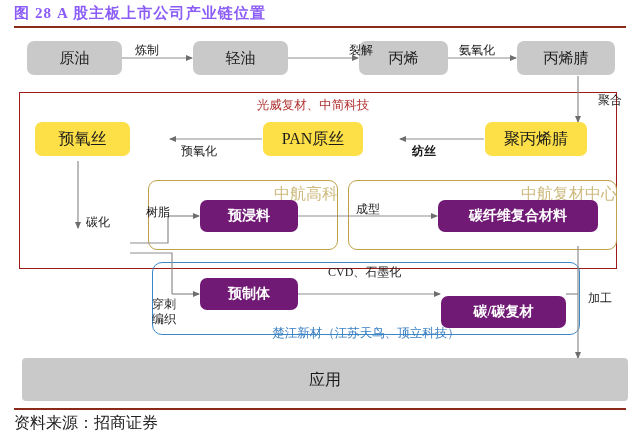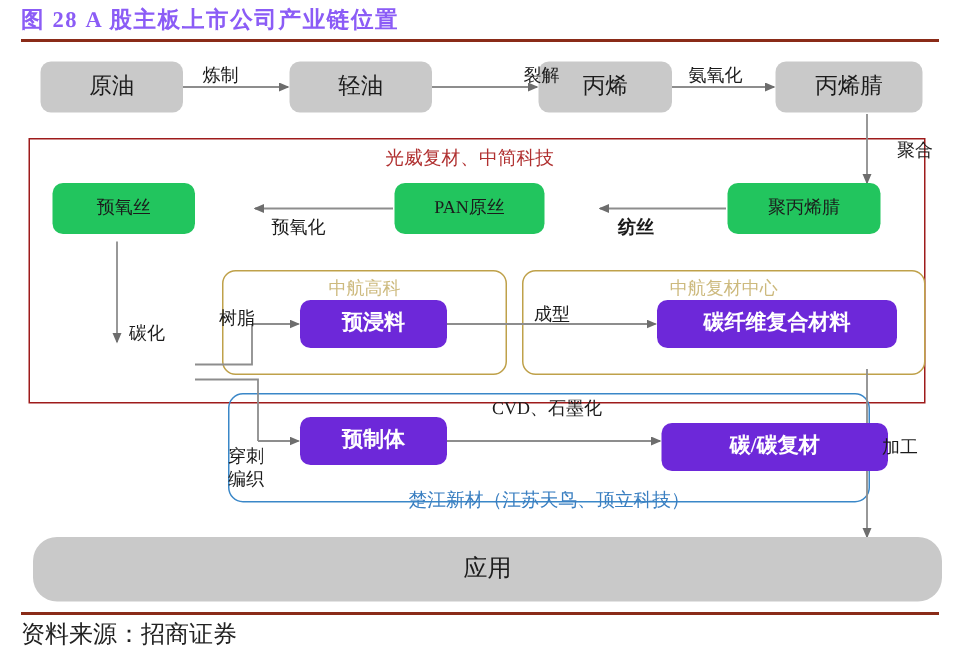--- a/index.html
+++ b/index.html
@@ -27,44 +27,44 @@
     position:absolute;box-sizing:border-box;
     display:flex;align-items:center;justify-content:center;
     text-align:center;line-height:1.1;
     font-family:"Liberation Serif","DejaVu Serif",serif;
   }
   .gray{
     background:#C9C9C9;border-radius:7px;color:#1b1b1b;
     font-size:15px;
   }
   .cream{
-    background:#22c55e;border-radius:7px;color:#1b1b1b;
-    font-size:12px;
+    background:#fde047;border-radius:7px;color:#1b1b1b;
+    font-size:16px;
   }
   .darkred{
-    background:#6d28d9;border-radius:7px;color:#ffffff;
+    background:#701a75;border-radius:7px;color:#ffffff;
     font-size:14px;font-weight:bold;text-align:center;
   }
   .apply-box{
-    background:#C9C9C9;border-radius:16px;color:#1b1b1b;font-size:16px;
+    background:#C9C9C9;border-radius:4px;color:#1b1b1b;font-size:16px;
   }
 
   
   .container{position:absolute;box-sizing:border-box;}
   .red-outer{border:1.6px solid #9E1B1B;}
   .red-inner{border:1.6px solid #9E1B1B;}
   .gold-box{border:1.4px solid #BFA14A;border-radius:9px;}
   .blue-box{border:1.8px solid #3A87C8;border-radius:10px;}
 
   .grp-label{
     position:absolute;white-space:nowrap;text-align:center;
     font-family:"Liberation Serif","DejaVu Serif",serif;
   }
   .lbl-red{color:#B03030;font-size:12.5px;}
-  .lbl-gold{color:#CDBA7E;font-size:12px;}
+  .lbl-gold{color:#CDBA7E;font-size:16px;text-align:right;}
   .lbl-blue{color:#3A7FC1;font-size:12.5px;}
 
   
   .edge-label{
     position:absolute;white-space:nowrap;color:#1b1b1b;font-size:12px;
     font-family:"Liberation Serif","DejaVu Serif",serif;line-height:1.15;
   }
 
   
   #wires{position:absolute;left:0;top:0;width:640px;height:441px;}
@@ -163,21 +163,21 @@
   <div class="edge-label" style="left:181px;top:145px;">预氧化</div>
   <div class="edge-label" style="left:86px;top:204px;margin-top:12px;">碳化</div>
 
   <div class="node darkred" style="left:200px;top:200px;width:98px;height:32px;">预浸料</div>
   <div class="node darkred" style="left:438px;top:200px;width:160px;height:32px;">碳纤维复合材料</div>
 
   <div class="edge-label" style="left:146px;top:206px;">树脂</div>
   <div class="edge-label" style="left:356px;top:203px;">成型</div>
 
   <div class="node darkred" style="left:200px;top:278px;width:98px;height:32px;">预制体</div>
-  <div class="node darkred" style="left:441px;top:282px;width:151px;height:32px;">碳/碳复材</div>
+  <div class="node darkred" style="left:441px;top:296px;width:125px;height:32px;">碳/碳复材</div>
 
   <div class="edge-label" style="left:328px;top:266px;">CVD、石墨化</div>
   <div class="edge-label" style="left:152px;top:298px;">穿刺</div>
   <div class="edge-label" style="left:152px;top:313px;">编织</div>
   <div class="edge-label" style="left:588px;top:292px;">加工</div>
 
   <div class="node apply-box" style="left:22px;top:358px;width:606px;height:43px;">应用</div>
 
   <div class="foot-rule"></div>
   <div class="source">资料来源：招商证券</div>

